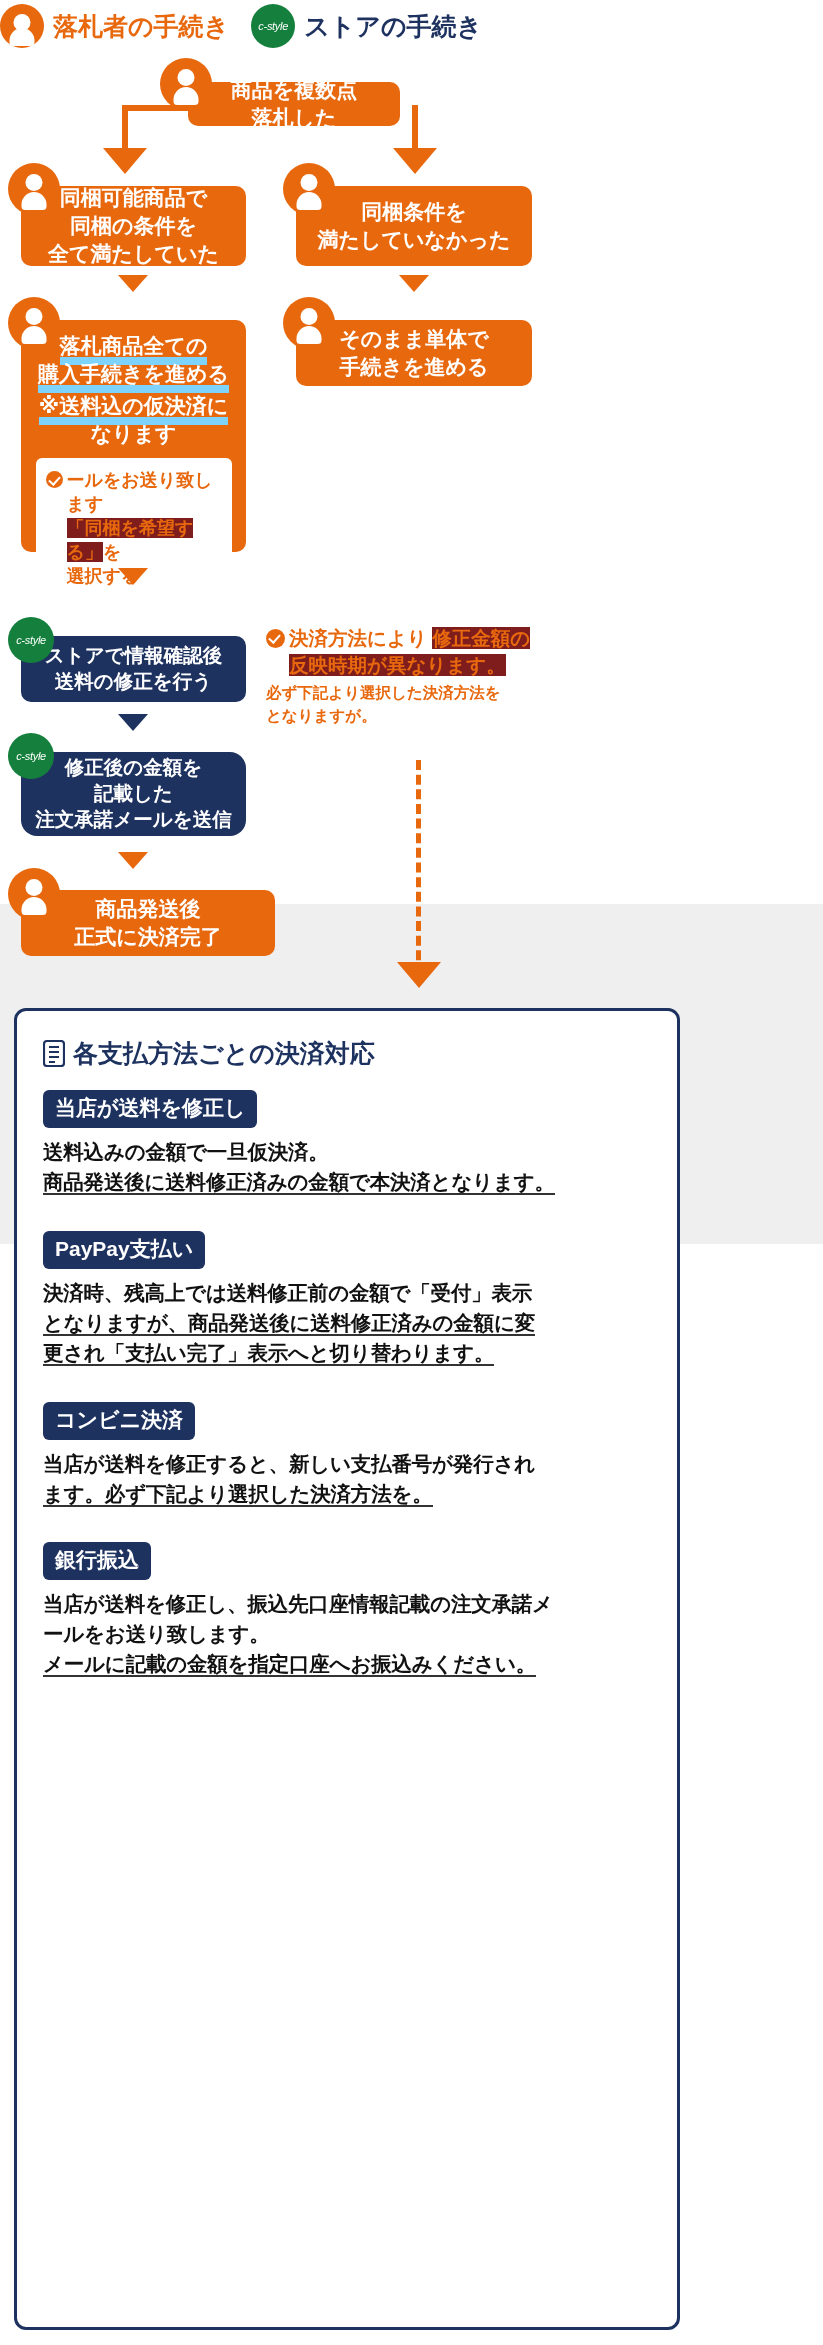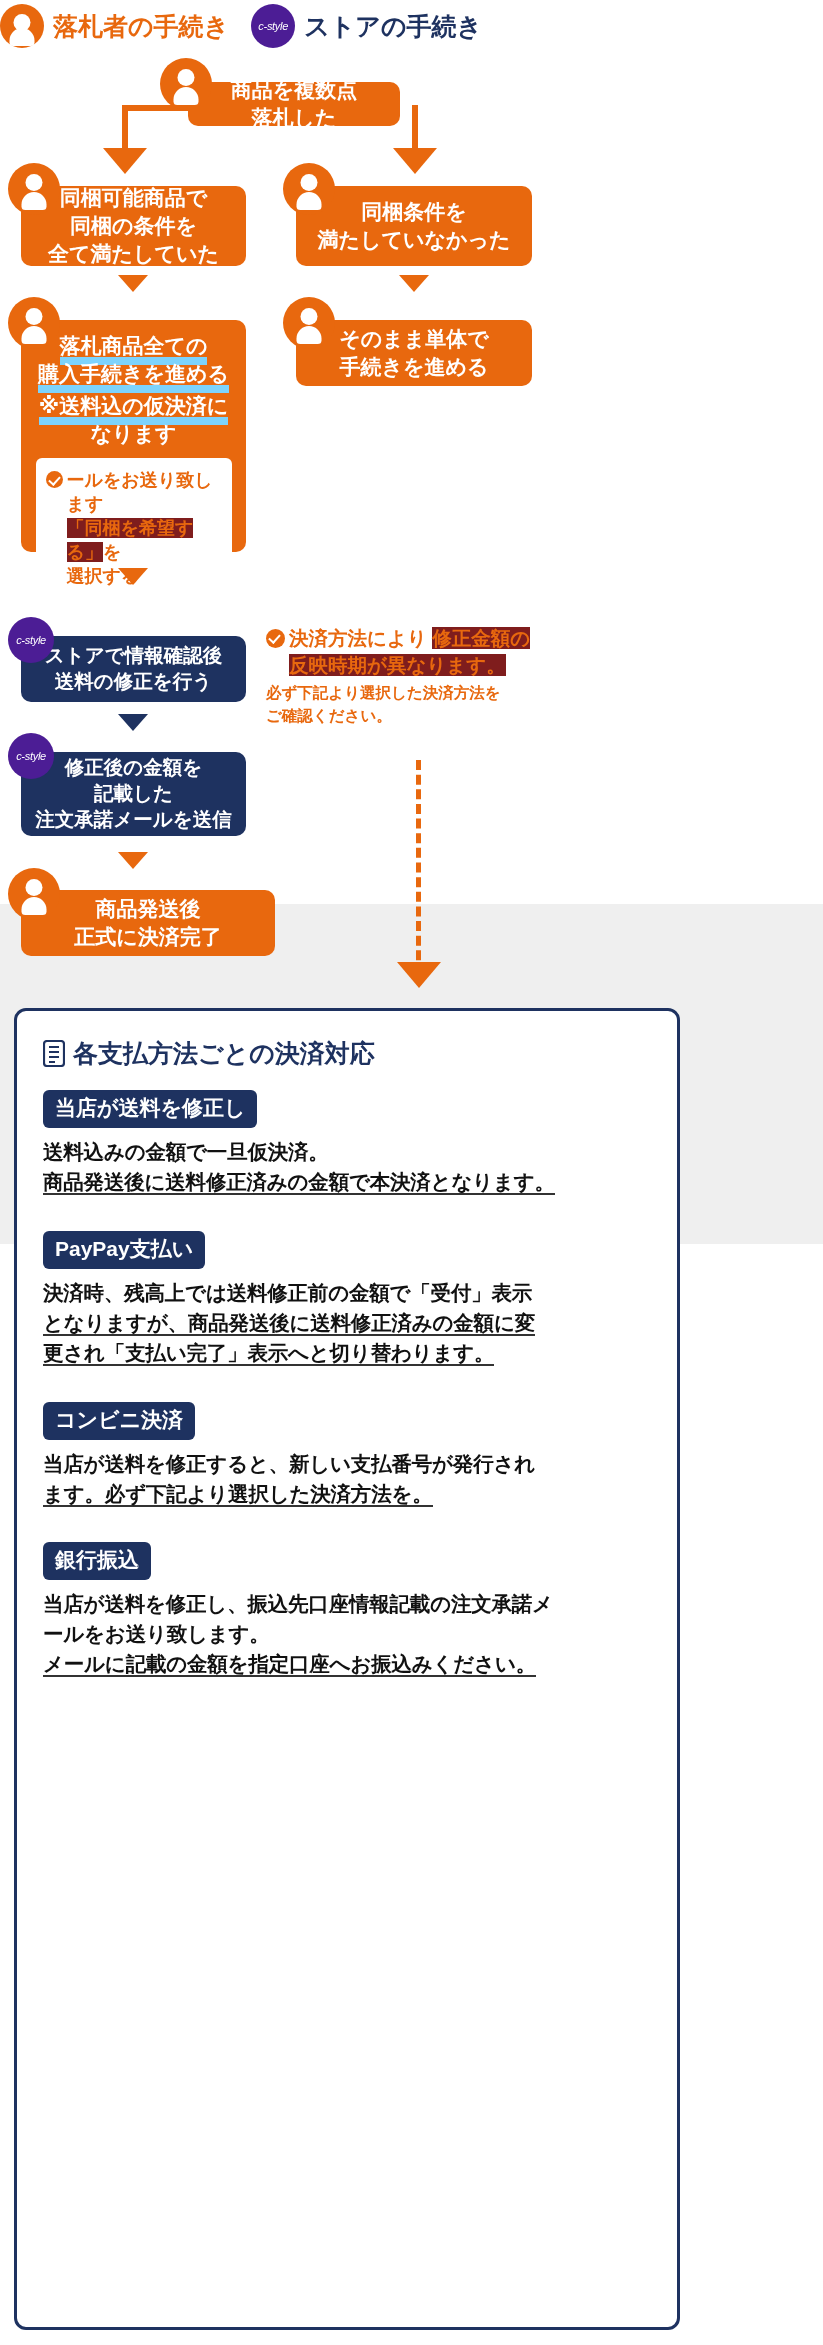--- a/index.html
+++ b/index.html
@@ -26,21 +26,21 @@
   }
   .person-icon::after {
     content: ""; position: absolute; left: 50%; top: 55%;
     width: 25px; height: 18px; background: #fff;
     border-radius: 13px 13px 4px 4px; transform: translateX(-50%);
   }
 
   
   .cstyle-badge {
     width: 52px; height: 52px; border-radius: 50%;
-    background: #4c1d95; position: absolute; z-index: 3;
+    background: #15803d; position: absolute; z-index: 3;
     color: #fff; font-size: 13px; font-style: italic;
     display: flex; align-items: center; justify-content: center;
     letter-spacing: -0.3px;
   }
   .cstyle-badge.small { width: 46px; height: 46px; font-size: 11px; }
 
   
   #header {
     position: absolute; left: 0; top: 0; width: 823px; height: 52px;
     display: flex; align-items: center; gap: 0;
@@ -224,34 +224,34 @@
 <div class="box navy" style="left:21px; top:636px; width:225px; height:66px; font-size:19.5px;">
   <span class="ln">ストアで情報確認後</span>
   <span class="ln">送料の修正を行う</span>
 </div>
 
 <div class="tri-down navy" style="left:118px; top:714px;"></div>
 
 <span class="cstyle-badge small" style="left:8px; top:733px;">
   <span>c-style</span>
 </span>
-<div class="box navy" style="left:21px; top:752px; width:225px; height:84px; font-size:19.5px;">
+<div class="box navy" style="left:21px; top:752px; width:225px; height:84px; font-size:19.5px;border-radius:16px;">
   <span class="ln">修正後の金額を</span>
   <span class="ln">記載した</span>
   <span class="ln">注文承諾メールを送信</span>
 </div>
 
 <div class="note-block" style="left:266px; top:625px; width:300px;">
   <div class="note-head">
     <span class="check-icon"></span>
     <span><span>決済方法により </span><span class="hl-yellow">修正金額の</span><br><span class="hl-yellow">反映時期が異なります。</span></span>
   </div>
   <div class="note-sub">
     <div>必ず下記より選択した決済方法を</div>
-    <div>ご確認ください。</div>
+    <div>となりますが。</div>
   </div>
 </div>
 
 <div class="dashed-line" style="left:416px; top:760px; height:215px;"></div>
 <div class="tri-down big" style="left:397px; top:962px;"></div>
 
 <div class="tri-down" style="left:118px; top:852px;"></div>
 
 <span class="person-icon" style="left:8px; top:868px;"></span>
 <div class="box orange" style="left:21px; top:890px; width:254px; height:66px; font-size:21px;">

